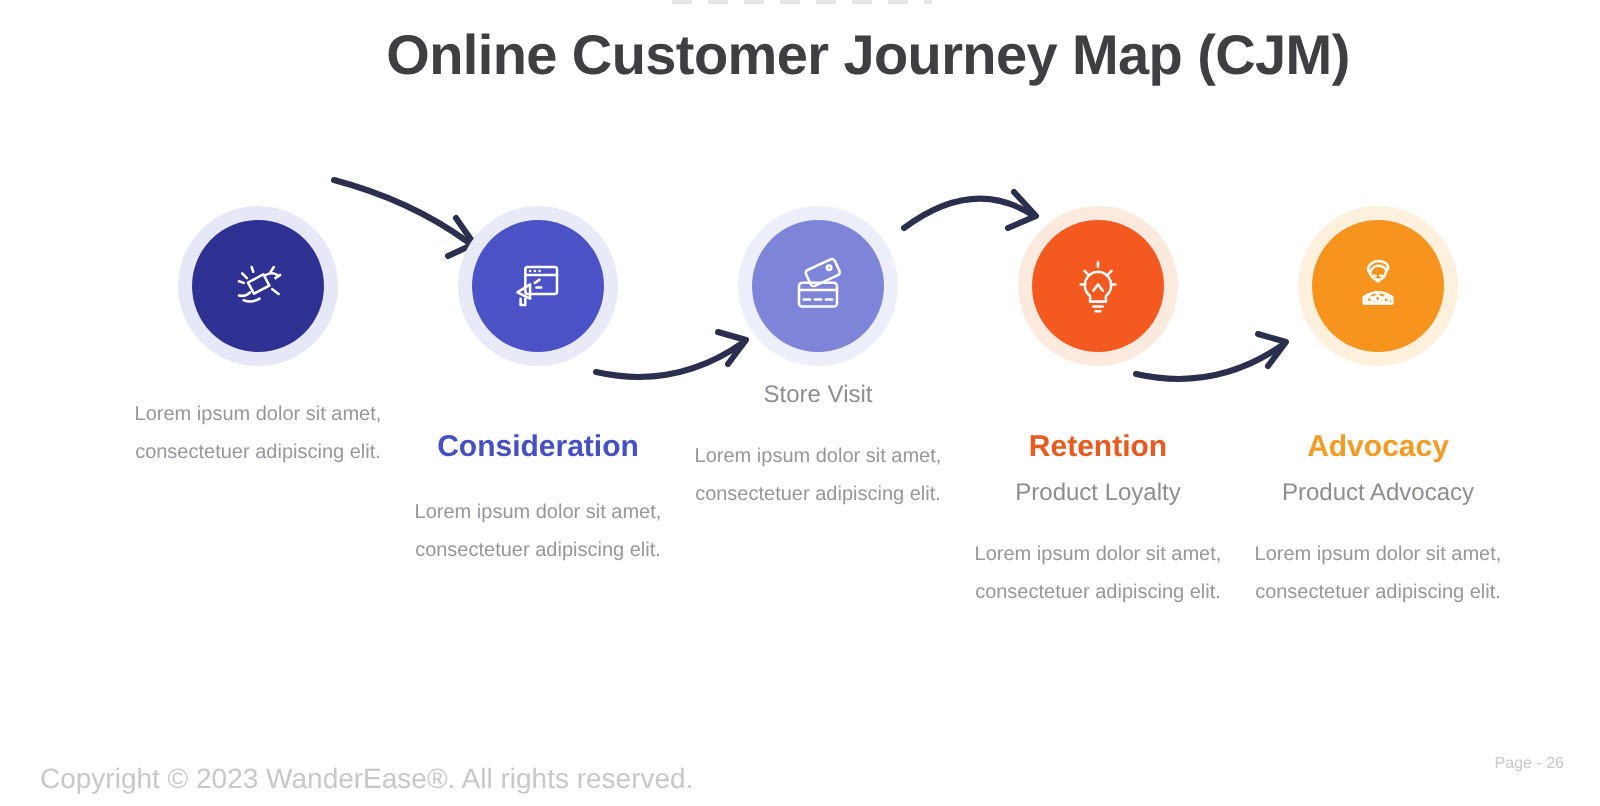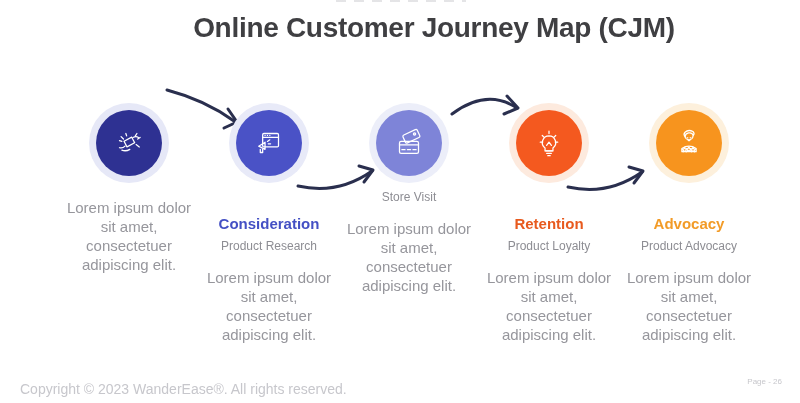--- a/index.html
+++ b/index.html
@@ -30,21 +30,21 @@
     display:flex;align-items:center;justify-content:center;
   }
   .circle svg{display:block;}
   .stage-name{
     margin-top:32px;font-size:15px;font-weight:700;
   }
   .stage-sub{
     margin-top:7px;font-size:12px;color:#8d8d93;
   }
   .stage-body{
-    margin:15px auto 0;width:142px;font-size:15px;line-height:19px;color:#96969c;
+    margin:15px auto 0;width:142px;font-size:10px;line-height:19px;color:#96969c;
   }
   .arrows{position:absolute;left:0;top:0;pointer-events:none;}
   .arrows path,.arrows polyline{
     fill:none;stroke:var(--arrow-color,#2a2f4e);
     stroke-width:3;stroke-linecap:round;stroke-linejoin:round;
   }
   .footer-left{
     position:absolute;left:20px;top:381px;font-size:14px;color:#c7c7cc;
   }
   .footer-right{
@@ -109,21 +109,20 @@
             <path d="M19 14.5 h0.1 M22 14.5 h0.1 M25 14.5 h0.1"></path>
             <path d="M11 28 l8 -5 v9 z"></path>
             <path d="M13 32 v4 h3 v-4"></path>
             <path d="M22 22 l3 -2 M23 25 l3 0"></path>
           </g>
         </svg>
       </span>
     </div>
   </div>
   <div class="stage-name" style="color: rgb(68, 80, 196);">Consideration</div>
-  <div class="stage-sub">Product Research</div>
   <div class="stage-body">Lorem ipsum dolor sit amet, consectetuer adipiscing elit.</div>
 </div>
 
 <div class="stage-col" style="left:334px">
   <div class="halo" style="background: rgb(236, 238, 249);">
     <div class="circle" style="background: rgb(126, 132, 216);">
       <span>
         <svg width="38" height="38" viewBox="0 0 48 48">
           <g class="icon-stroke">
             <rect x="17" y="10" width="20" height="11" rx="2" transform="rotate(-25 27 15.5)"></rect>

